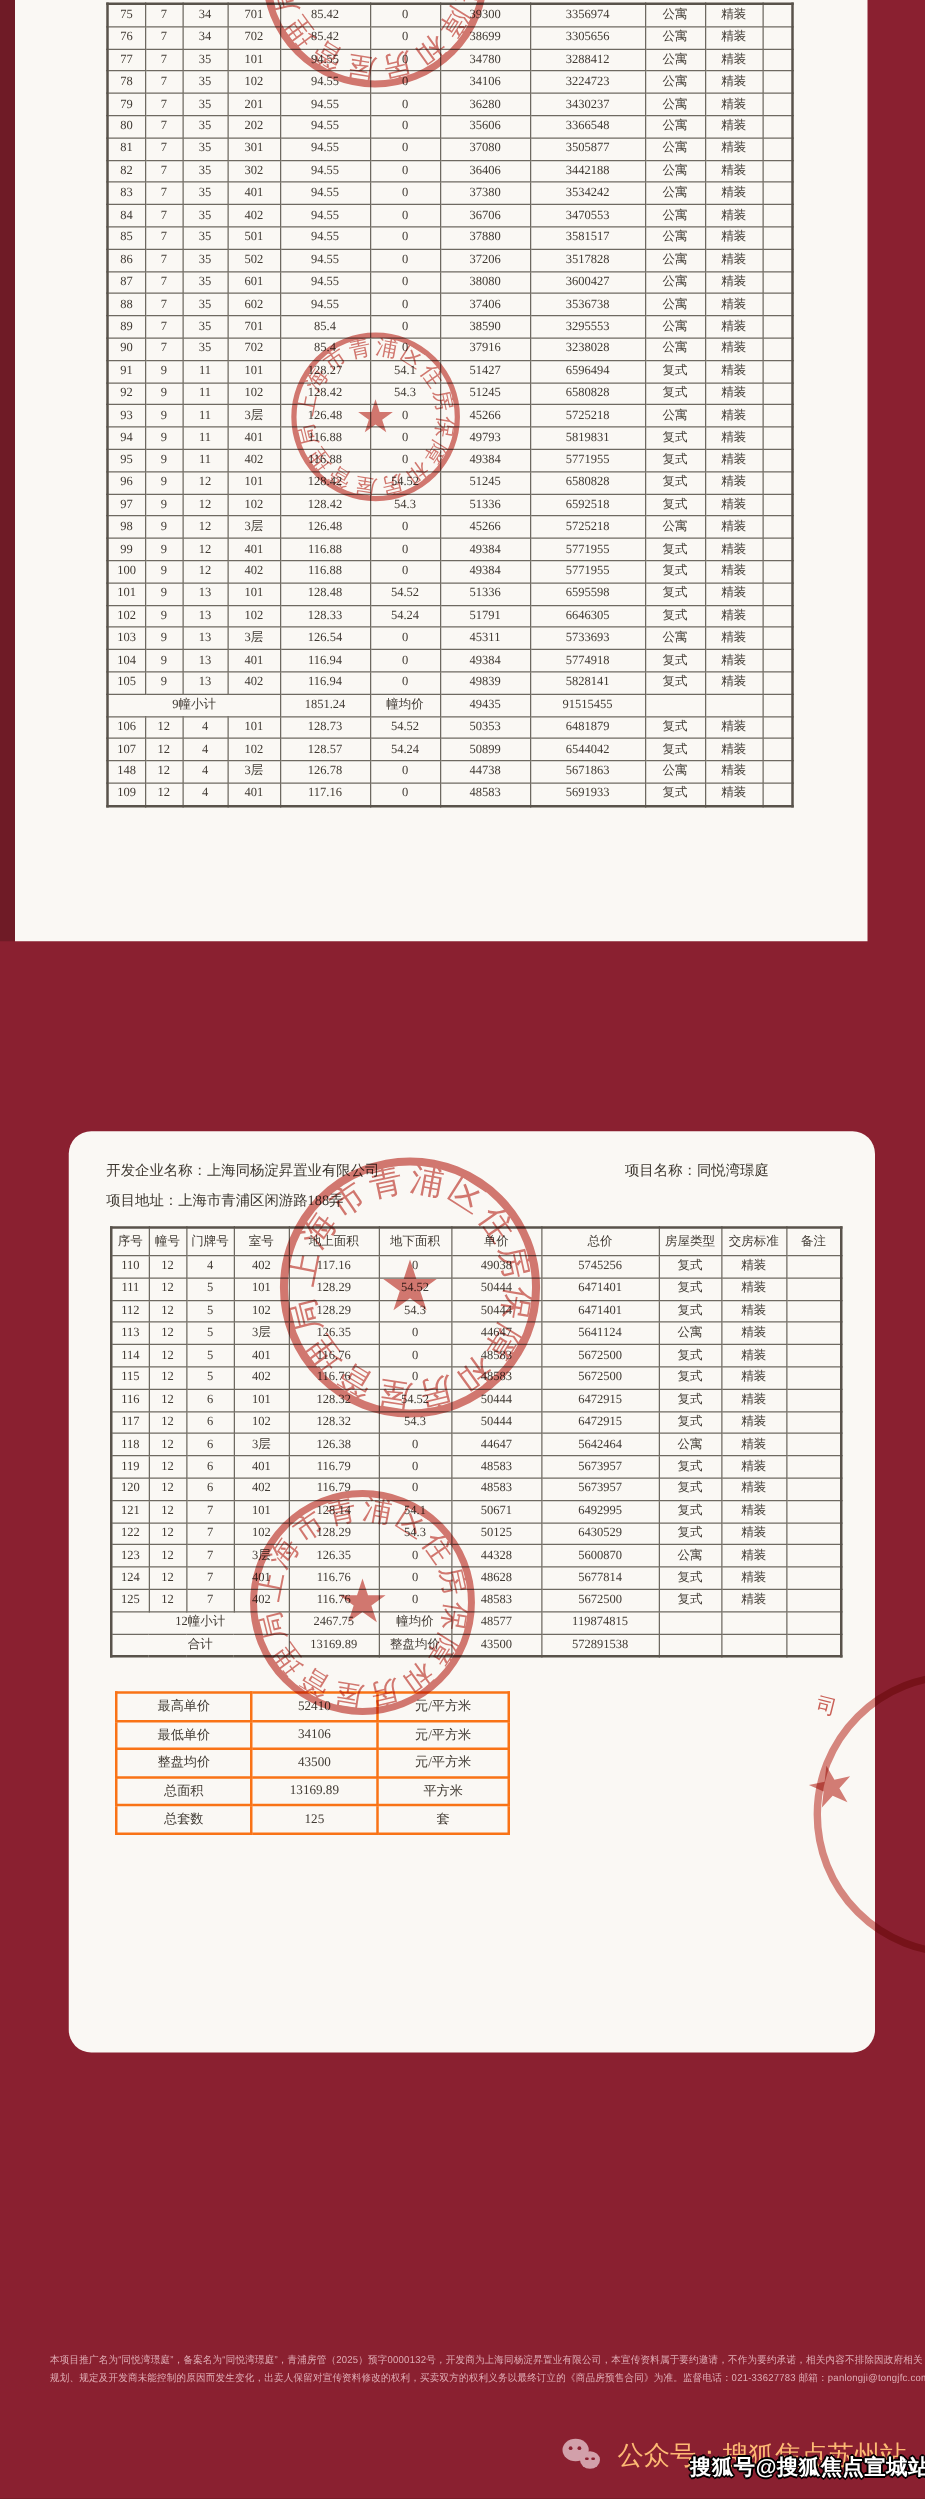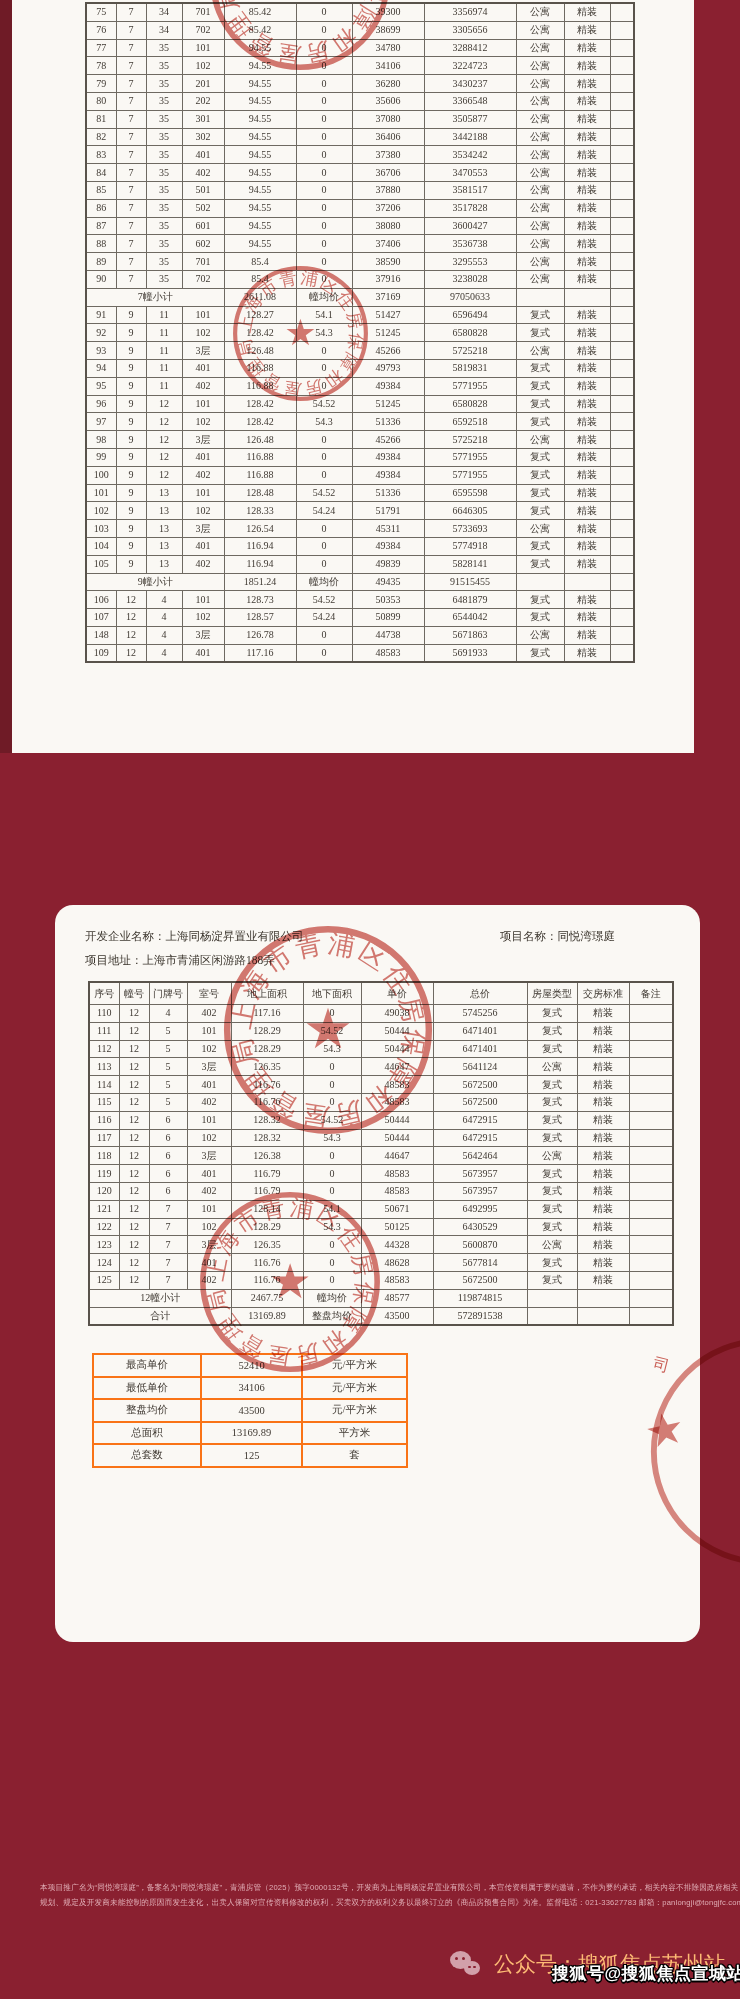--- a/index.html
+++ b/index.html
@@ -286,30 +286,20 @@
             <td>702</td>
             <td>85.4</td>
             <td>0</td>
             <td>37916</td>
             <td>3238028</td>
             <td>公寓</td>
             <td>精装</td>
             <td></td>
           </tr>
           <tr>
-            <td colspan="4">7幢小计</td>
-            <td>2611.08</td>
-            <td>幢均价</td>
-            <td>37169</td>
-            <td>97050633</td>
-            <td></td>
-            <td></td>
-            <td></td>
-          </tr>
-          <tr>
             <td>91</td>
             <td>9</td>
             <td>11</td>
             <td>101</td>
             <td>128.27</td>
             <td>54.1</td>
             <td>51427</td>
             <td>6596494</td>
             <td>复式</td>
             <td>精装</td>

